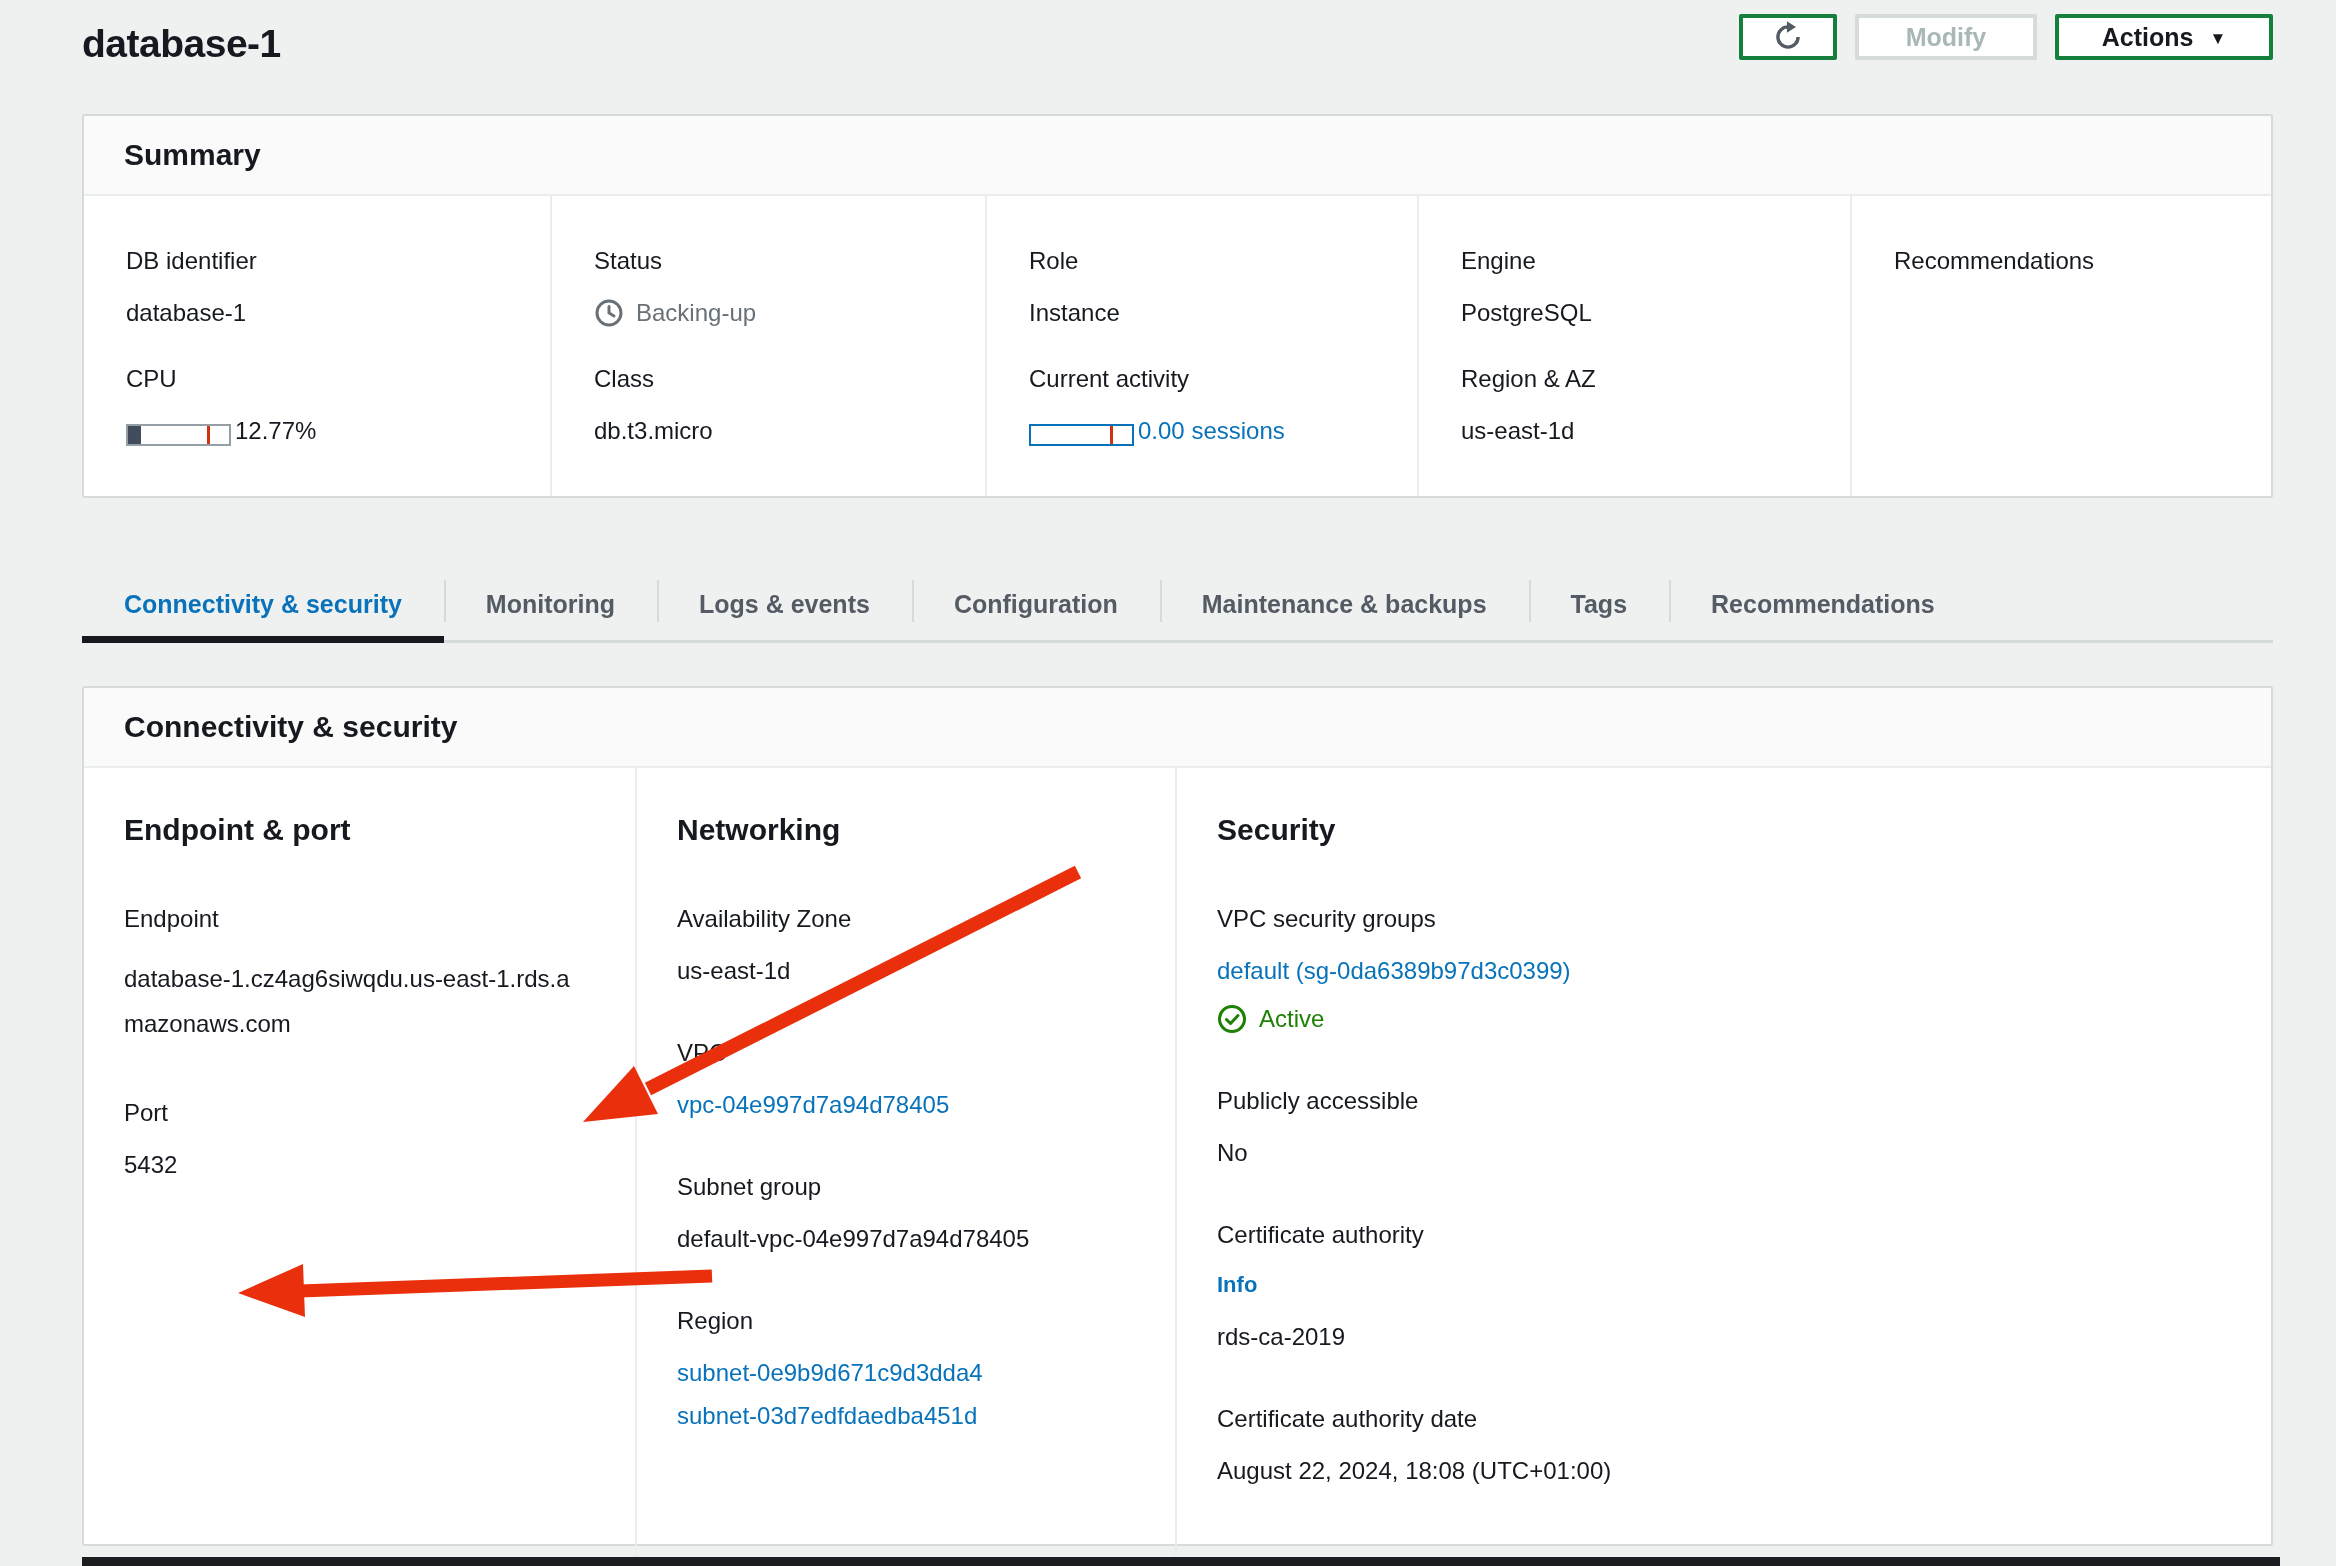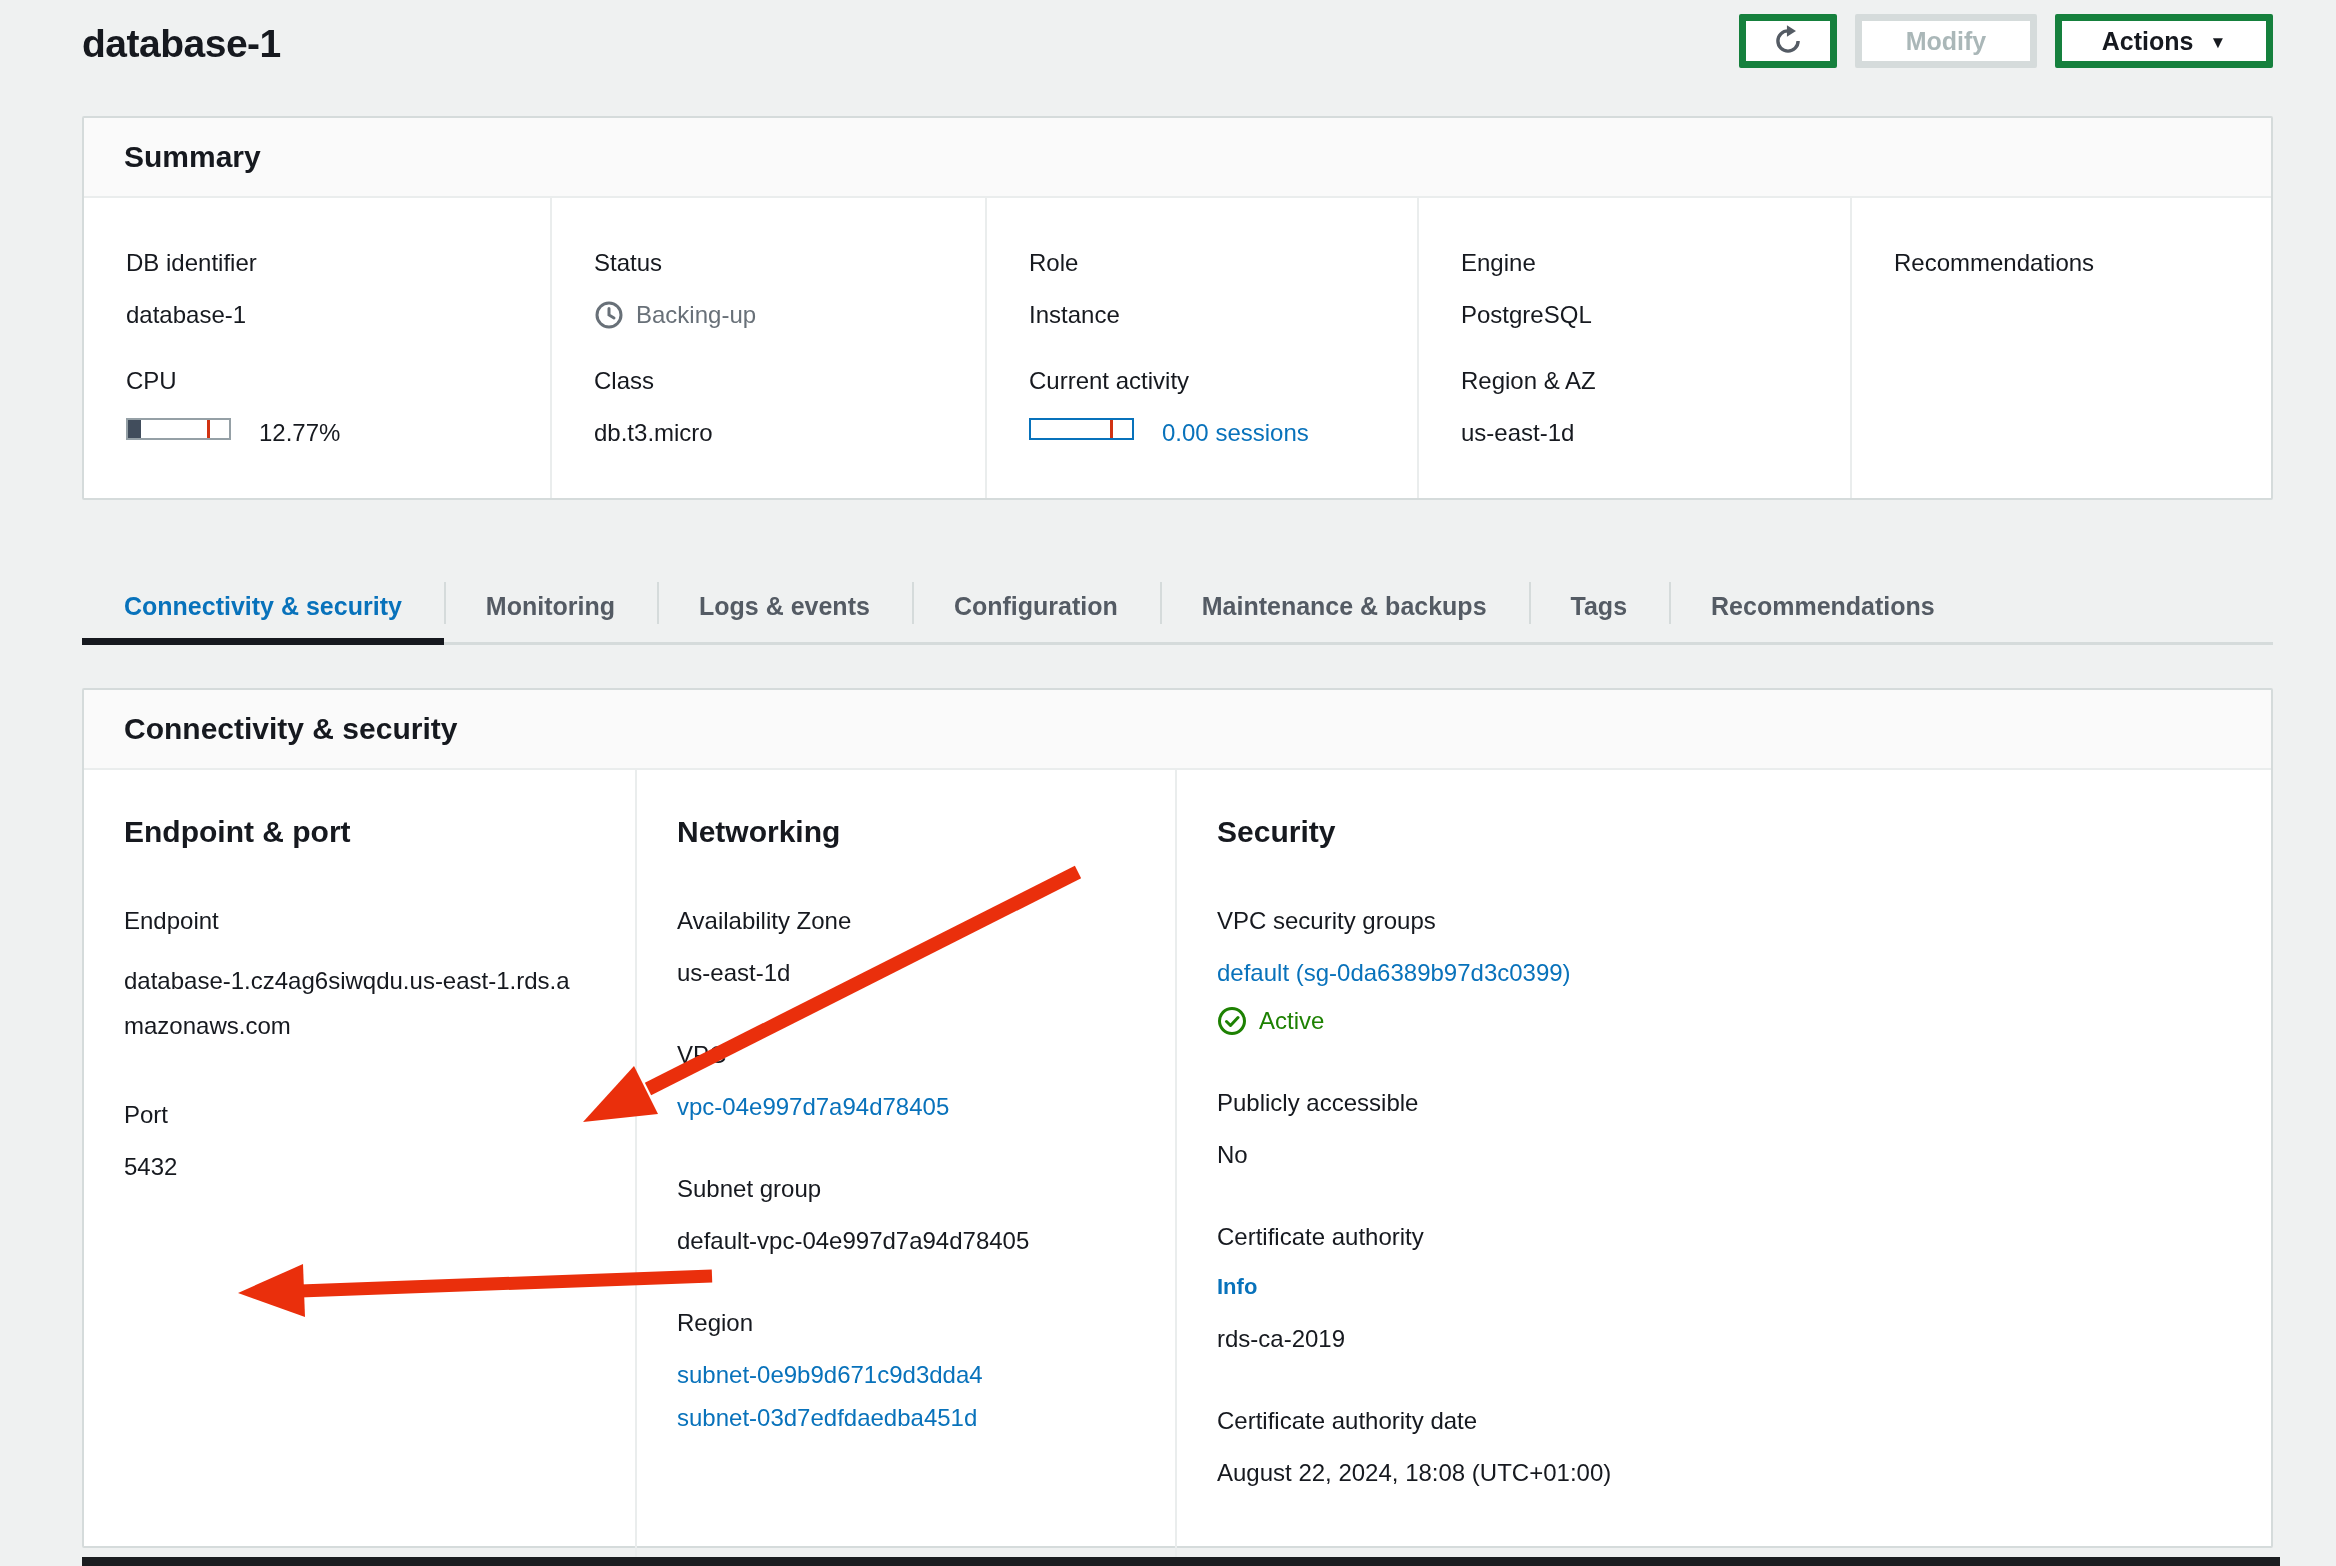--- a/index.html
+++ b/index.html
@@ -10,21 +10,21 @@
     color:#16191f;
     position:relative;
   }
   .content { padding:14px 63px 0 82px; position:relative; }
 
   
   .page-header { display:flex; align-items:flex-start; justify-content:space-between; margin-bottom:48px; }
   .page-title { font-size:39px; font-weight:700; letter-spacing:-0.5px; padding-top:8px; }
   .toolbar { display:flex; gap:18px; }
   .btn {
-    height:54px; background:#fff; border:7px solid #15803d; border-radius:2px;
+    height:46px; background:#fff; border:4px solid #15803d; border-radius:2px;
     font-family:inherit; font-size:25px; font-weight:700; color:#16191f;
     display:flex; align-items:center; justify-content:center; cursor:pointer;
   }
   .btn-icon { width:98px; }
   .btn-disabled { border-color:#d5dbdb; color:#aab7b8; width:182px; }
   .btn-actions { width:218px; gap:16px; }
   .caret { font-size:17px; position:relative; top:2px; }
 
   
   .panel { background:#fff; border:2px solid #d5dbdb; border-radius:2px; }
@@ -32,21 +32,21 @@
   .panel-header h2 { font-size:30px; font-weight:700; }
 
   
   .summary-grid { display:grid; grid-template-columns:466px 435px 432px 433px 1fr; }
   .sum-col { padding:50px 36px 50px 42px; }
   .sum-col + .sum-col { border-left:2px solid #eaeded; }
   .fld-label { font-size:24px; line-height:30px; margin-bottom:22px; }
   .fld-value { font-size:24px; line-height:30px; margin-bottom:36px; }
   .fld-value:last-child { margin-bottom:0; }
   .status-row { display:flex; align-items:center; gap:12px; color:#687078; }
-  .meter-row { display:flex; align-items:flex-start; gap:28px; }
+  .meter-row { display:flex; align-items:flex-end; gap:4px; }
   .meter { position:relative; width:105px; height:22px; background:#fff; border:2px solid #95a0a6; }
   .meter-fill { position:absolute; left:0; top:0; bottom:0; background:#414d5c; }
   .meter.blue { border-color:#0872bb; }
   .tick { position:absolute; top:0; bottom:0; width:3px; background:#d13212; }
   .blue-text { color:#0872bb; }
 
   
   .tabs { display:flex; margin-top:70px; border-bottom:3px solid #d5dbdb; }
   .tab { position:relative; height:72px; display:flex; align-items:center; padding:0 42px;
          font-size:25px; font-weight:700; color:#545b64; cursor:pointer; white-space:nowrap; }

